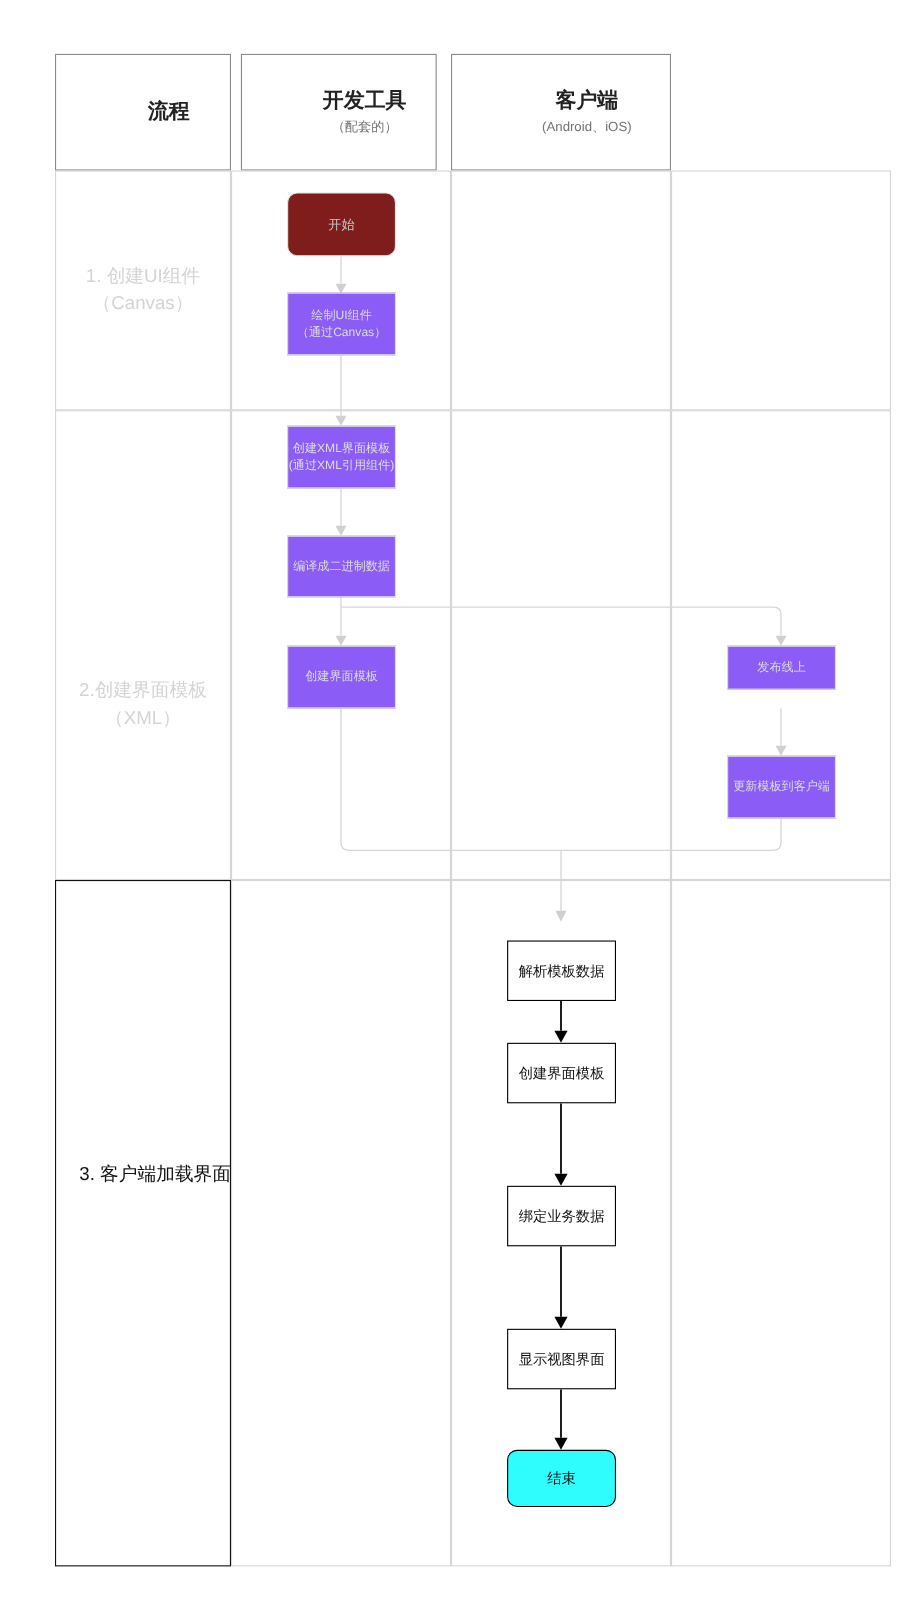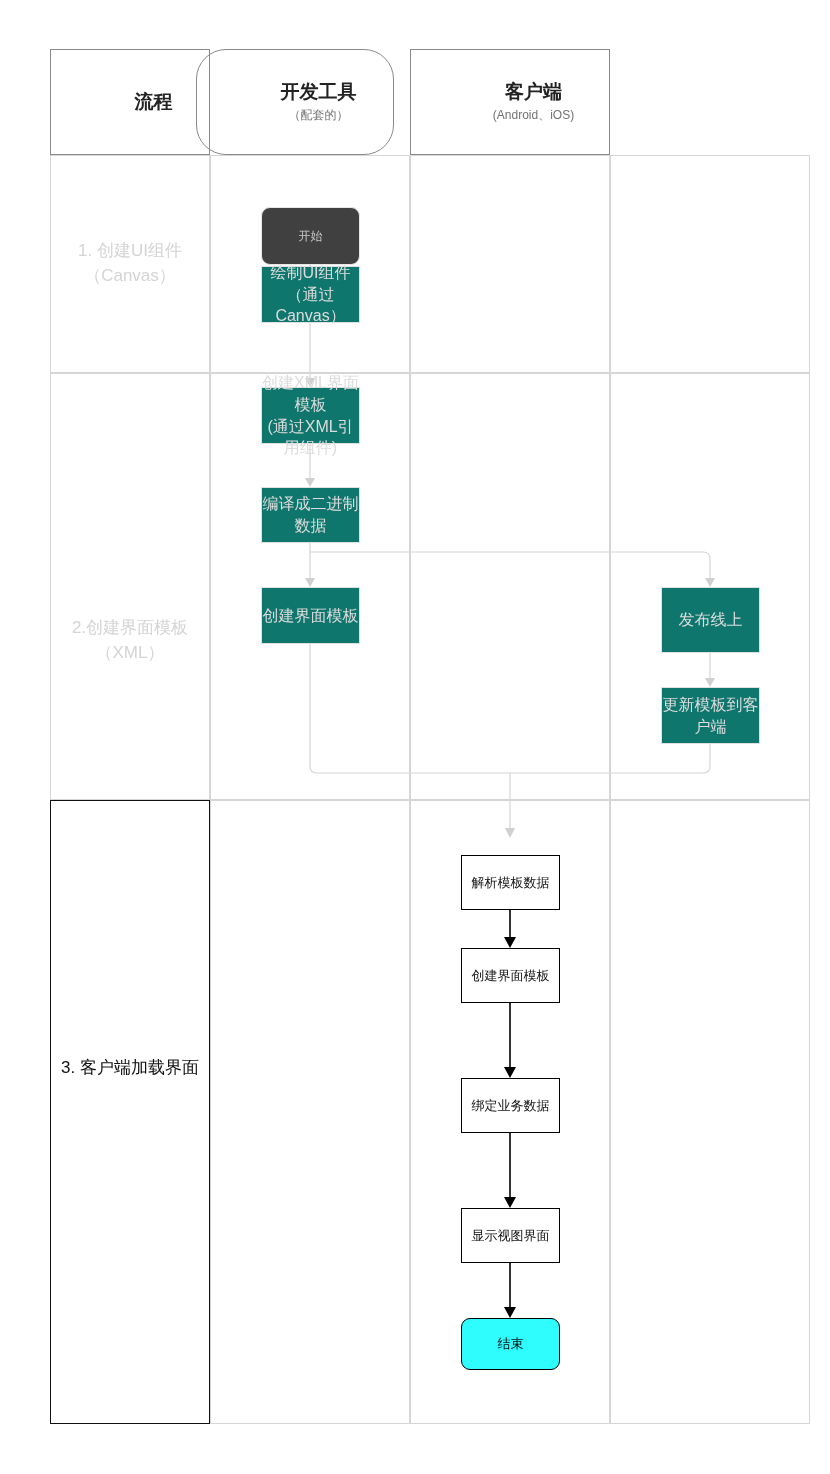--- a/index.html
+++ b/index.html
@@ -31,49 +31,49 @@
   .row-label.faded{color:#d4d4d4;font-size:17px;}
   .row-label.strong{color:#111;font-size:17px;}
 
   
   .node{
     position:absolute;box-sizing:border-box;
     display:flex;align-items:center;justify-content:center;
     text-align:center;line-height:1.35;
   }
   .node.faded{
-    border:1px solid #e0e0e0;background:#0f766e;
-    color:#dcdcdc;font-size:16px;
+    border:1px solid #e0e0e0;background:#8b5cf6;
+    color:#dcdcdc;font-size:11px;
   }
   .node.solid{
     border:1px solid #000000;background:#ffffff;
     color:#111;font-size:13px;
   }
   .node.term-faded{
-    border:1px solid #e6e6e6;background:#404040;
-    color:#c8c8c8;font-size:12px;border-radius:9px;margin-top:32px;
+    border:1px solid #e6e6e6;background:#7f1d1d;
+    color:#c8c8c8;font-size:12px;border-radius:9px;
   }
   .node.term-solid{
     border:1px solid #000;background:#2ffcfc;
     color:#111;font-size:13px;border-radius:9px;
   }
 
   svg.wire{position:absolute;left:0;top:0;width:830px;height:1474px;
            pointer-events:none;overflow:visible;}
 </style>
 </head>
 <body>
 
 <div id="stage">
 
   <div class="cell hdr-cell" style="left:50px;top:49px;width:160px;height:106px;">
     <div class="hdr-title">流程</div>
   </div>
 
-  <div class="cell hdr-cell" style="left:196px;top:49px;width:198px;height:106px;border-radius:30px;">
+  <div class="cell hdr-cell" style="left:219px;top:49px;width:178px;height:106px;">
     <div class="hdr-title">开发工具</div>
     <div class="hdr-sub">（配套的）</div>
   </div>
 
   <div class="cell hdr-cell" style="left:410px;top:49px;width:200px;height:106px;">
     <div class="hdr-title">客户端</div>
     <div class="hdr-sub">(Android、iOS)</div>
   </div>
 
 
@@ -99,21 +99,21 @@
       <div>2.创建界面模板</div>
       <div>（XML）</div>
     </div>
   </div>
 
   <div class="cell body-cell dark" style="left:50px;top:800px;width:160px;height:624px;"></div>
   <div class="cell body-cell" style="left:210px;top:800px;width:200px;height:624px;"></div>
   <div class="cell body-cell" style="left:410px;top:800px;width:200px;height:624px;"></div>
   <div class="cell body-cell" style="left:610px;top:800px;width:200px;height:624px;"></div>
 
-  <div class="row-label strong" style="left:50px;top:800px;width:160px;height:536px;">
+  <div class="row-label strong" style="left:50px;top:800px;width:160px;height:536px;justify-content:flex-end;">
     <div>
       <div>3. 客户端加载界面</div>
     </div>
   </div>
 
   <svg class="wire" viewBox="0 0 830 1474">
     <defs>
       <marker id="ah-l" markerWidth="10" markerHeight="9" refX="4" refY="8.4" orient="auto-start-reverse">
         <path d="M0,0 L8,0 L4,8.4 Z" fill="#d0d0d0" transform="rotate(180 4 4.2)"></path>
       </marker>
@@ -174,21 +174,21 @@
   </div>
 
   <div class="node faded" style="left:261px;top:487px;width:99px;height:56px;">
     <span>编译成二进制数据</span>
   </div>
 
   <div class="node faded" style="left:261px;top:587px;width:99px;height:57px;">
     <span>创建界面模板</span>
   </div>
 
-  <div class="node faded" style="left:661px;top:587px;width:99px;height:66px;">
+  <div class="node faded" style="left:661px;top:587px;width:99px;height:40px;">
     <span>发布线上</span>
   </div>
 
   <div class="node faded" style="left:661px;top:687px;width:99px;height:57px;">
     <span>更新模板到客户端</span>
   </div>
 
   <div class="node solid" style="left:461px;top:838px;width:99px;height:55px;margin-top:17px;">
     <span>解析模板数据</span>
   </div>

